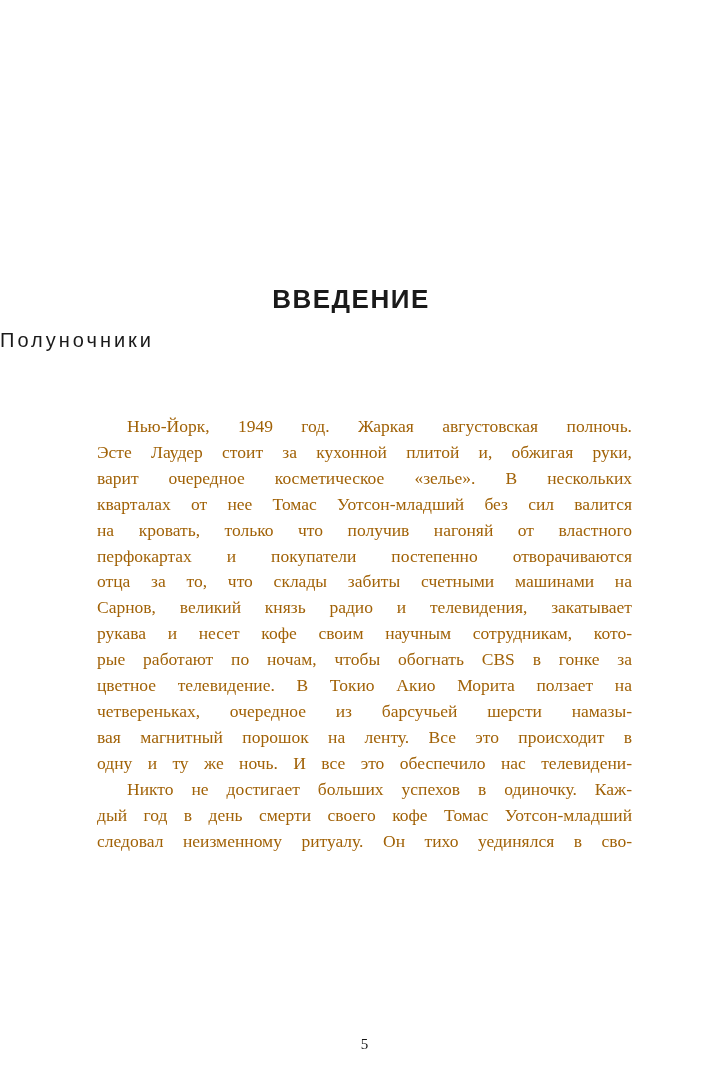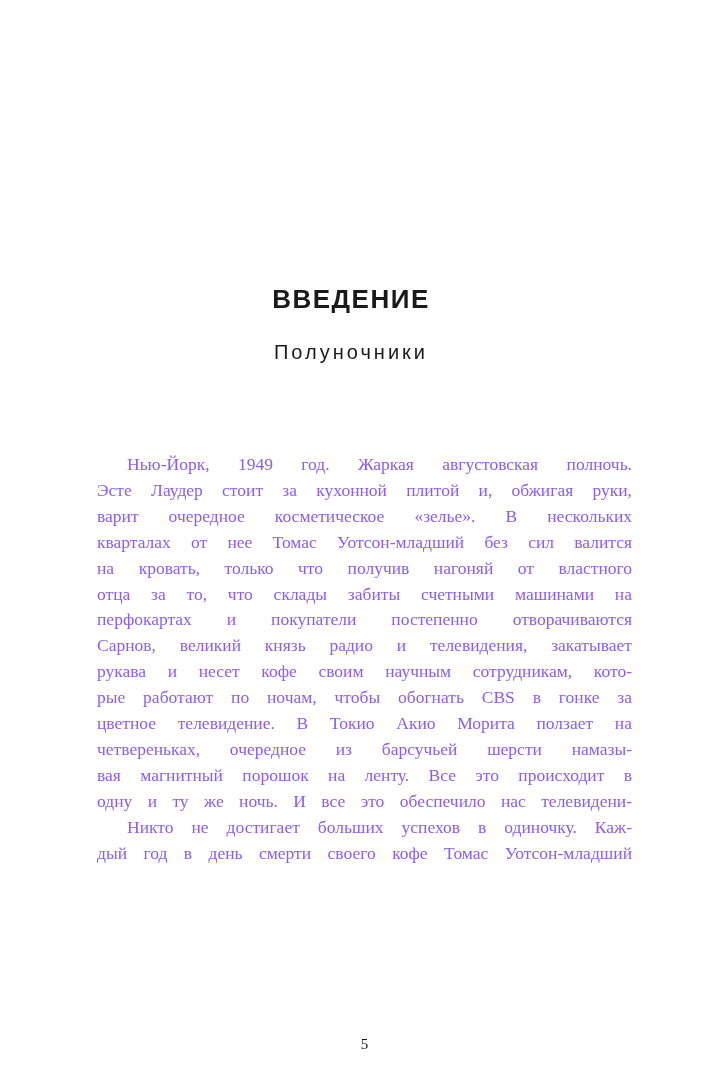--- a/index.html
+++ b/index.html
@@ -16,35 +16,34 @@
   .title {
     margin-top: 284px;
     text-align: center;
     font-family: "Liberation Sans", sans-serif;
     font-weight: bold;
     font-size: 26px;
     letter-spacing: 1.5px;
     color: #1a1a1a;
   }
   .subtitle {
-    margin-top: 26px;
-    text-align: center;
+    margin-top: 14px;
     font-family: "Liberation Sans", sans-serif;
     font-weight: normal;
     font-size: 20px;
     letter-spacing: 3px;
     color: #1a1a1a;
   }
   .body-text {
-    margin-top: 88px;
+    margin-top: 62px;
     padding-left: 97px;
     padding-right: 70px;
     font-size: 17.5px;
     line-height: 25.9px;
-    color: #8b5cf6;
+    color: #a16207;
   }
   .paragraph { }
   .line {
     white-space: nowrap;
   }
   .line.justify {
     white-space: normal;
     text-align: justify;
     text-align-last: justify;
   }
@@ -67,29 +66,30 @@
 <div class="page">
   <div class="title">ВВЕДЕНИЕ</div>
   <div class="subtitle">Полуночники</div>
   <div class="body-text">
       <div class="paragraph">
         <div class="line indent justify">Нью-Йорк, 1949 год. Жаркая августовская полночь.</div>
         <div class="line justify">Эсте Лаудер стоит за кухонной плитой и, обжигая руки,</div>
         <div class="line justify">варит очередное косметическое «зелье». В нескольких</div>
         <div class="line justify">кварталах от нее Томас Уотсон-младший без сил валится</div>
         <div class="line justify">на кровать, только что получив нагоняй от властного</div>
+        <div class="line justify">перфокартах и покупатели постепенно отворачиваются</div>
         <div class="line justify">отца за то, что склады забиты счетными машинами на</div>
-        <div class="line justify">перфокартах и покупатели постепенно отворачиваются</div>
         <div class="line justify">Сарнов, великий князь радио и телевидения, закатывает</div>
         <div class="line justify">рукава и несет кофе своим научным сотрудникам, кото-</div>
         <div class="line justify">рые работают по ночам, чтобы обогнать CBS в гонке за</div>
         <div class="line justify">цветное телевидение. В Токио Акио Морита ползает на</div>
         <div class="line justify">четвереньках, очередное из барсучьей шерсти намазы-</div>
         <div class="line justify">вая магнитный порошок на ленту. Все это происходит в</div>
         <div class="line justify">одну и ту же ночь. И все это обеспечило нас телевидени-</div>
       </div>
       <div class="paragraph">
         <div class="line indent justify">Никто не достигает больших успехов в одиночку. Каж-</div>
         <div class="line justify">дый год в день смерти своего кофе Томас Уотсон-младший</div>
+        <div class="line justify">следовал неизменному ритуалу. Он тихо уединялся в сво-</div>
       </div>
     </div>
   <div class="page-number">5</div>
 </div>
 
 </body></html>

